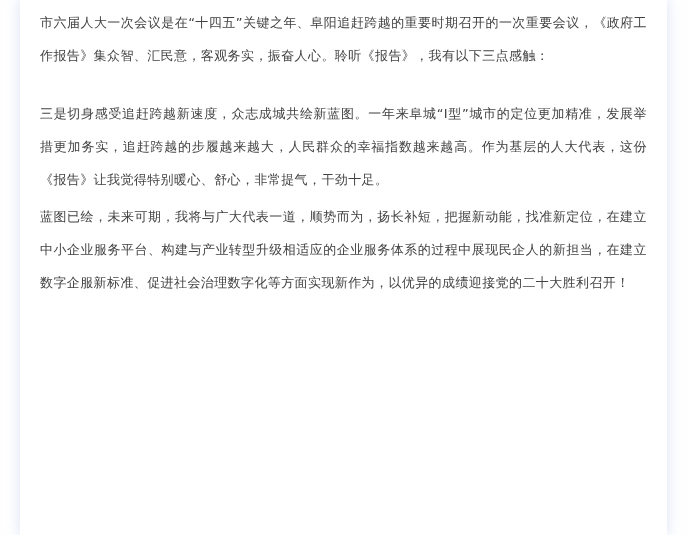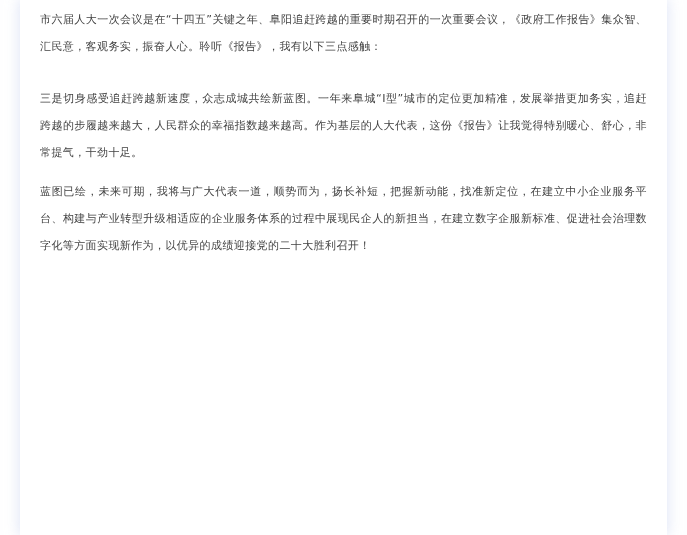--- a/index.html
+++ b/index.html
@@ -26,30 +26,30 @@
     bottom: 0;
     left: 20px;
     right: 20px;
     background: #ffffff;
     box-shadow: 0 0 13px 1px rgba(196, 207, 238, 0.55);
     padding: 6px 20px 0 20px;
     box-sizing: border-box;
   }
   .card p {
     margin: 0 0 25px 0;
-    font-size: 11px;
-    line-height: 27px;
+    font-size: 13px;
+    line-height: 33px;
     letter-spacing: 0.4px;
     color: #424242;
     text-align: justify;
     text-justify: inter-ideograph;
     word-break: break-all;
   }
   .card p.no-gap {
-    margin-bottom: 12px;
+    margin-bottom: 4px;
   }
 </style>
 </head>
 <body>
 
 <div class="page">
   <div class="card">
     <p>市六届人大一次会议是在“十四五”关键之年、阜阳追赶跨越的重要时期召开的一次重要会议，《政府工作报告》集众智、汇民意，客观务实，振奋人心。聆听《报告》，我有以下三点感触：</p>
     <p class="no-gap">三是切身感受追赶跨越新速度，众志成城共绘新蓝图。一年来阜城“I型”城市的定位更加精准，发展举措更加务实，追赶跨越的步履越来越大，人民群众的幸福指数越来越高。作为基层的人大代表，这份《报告》让我觉得特别暖心、舒心，非常提气，干劲十足。</p>
     <p>蓝图已绘，未来可期，我将与广大代表一道，顺势而为，扬长补短，把握新动能，找准新定位，在建立中小企业服务平台、构建与产业转型升级相适应的企业服务体系的过程中展现民企人的新担当，在建立数字企服新标准、促进社会治理数字化等方面实现新作为，以优异的成绩迎接党的二十大胜利召开！</p>

